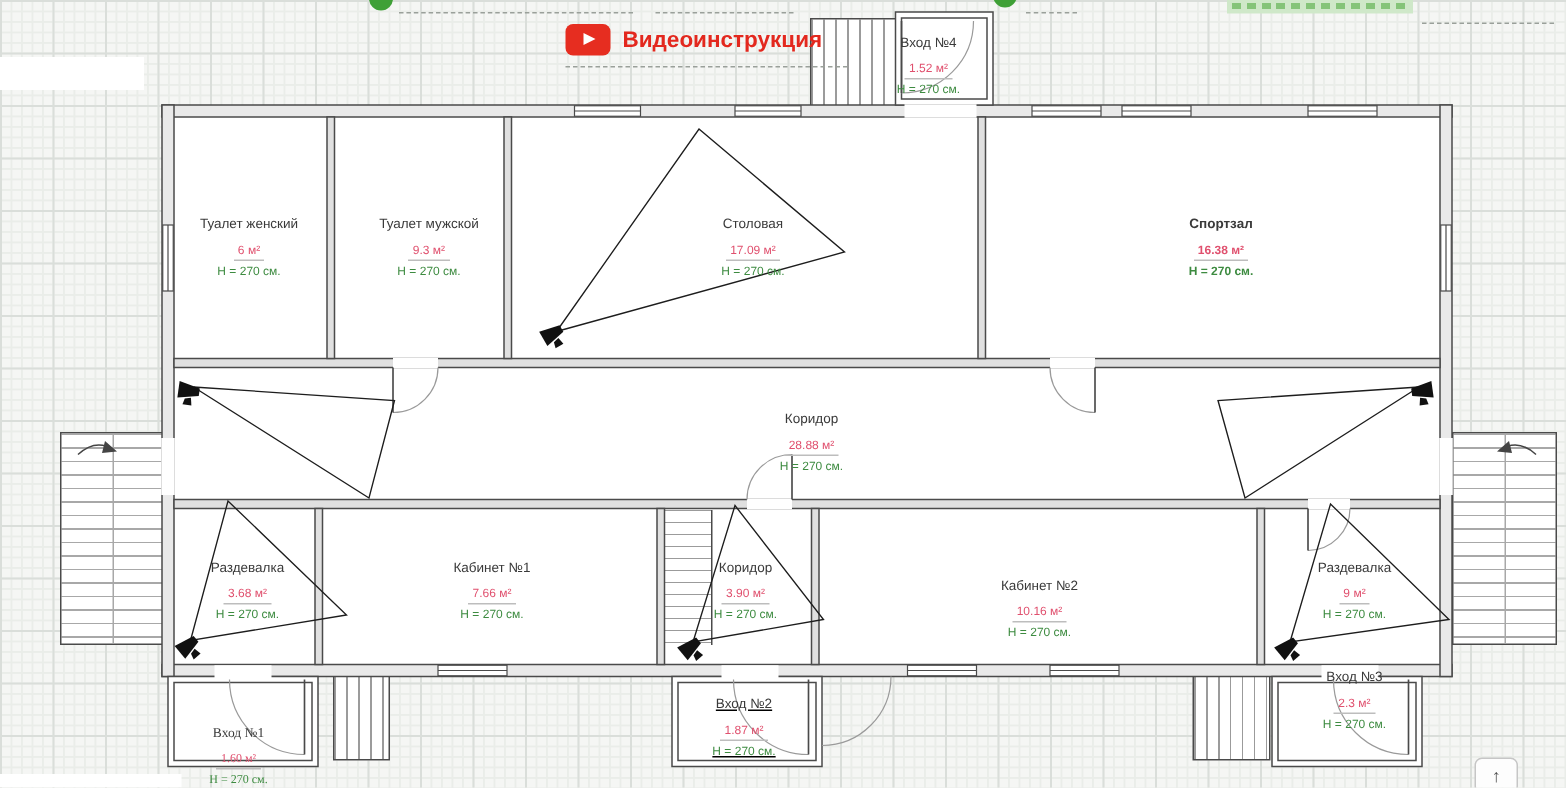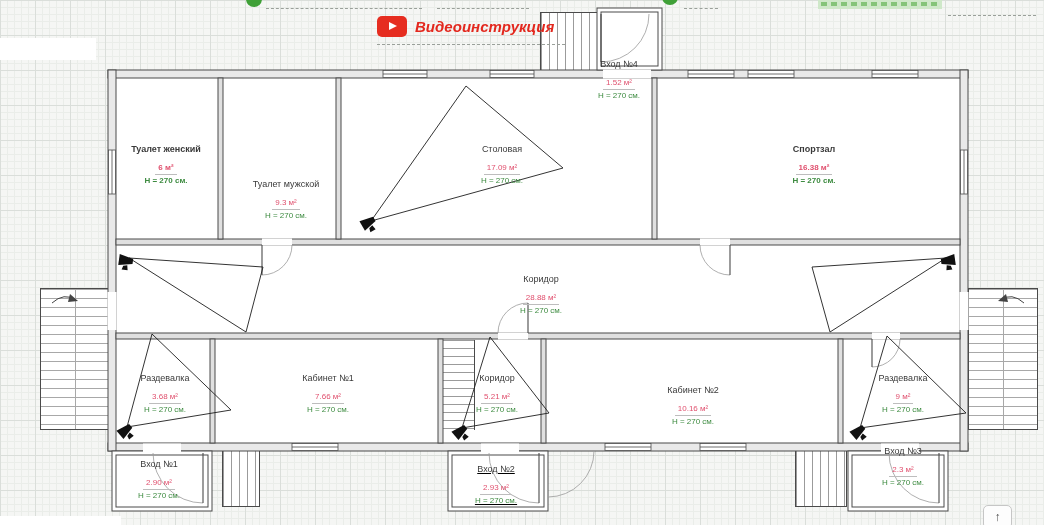--- a/index.html
+++ b/index.html
@@ -21,21 +21,21 @@
     background-image:repeating-linear-gradient(180deg,#9b9b9b 0 1px,transparent 1px 8px);
     border-right:1px solid #4a4a4a;}
   .stairs-out{position:absolute;background:#fff;border:1px solid #4a4a4a;
     background-image:repeating-linear-gradient(180deg,#a8a8a8 0 1px,transparent 1px 9px);}
   .stairs-out .divider{position:absolute;left:50%;top:0;width:1px;height:100%;background:#a8a8a8;}
   svg.plan{position:absolute;left:0;top:0;z-index:3;}
   .room-label{position:absolute;width:110px;text-align:center;z-index:4;line-height:1.25;}
   .room-name{display:block;font-size:9px;color:#3a3a3a;}
   .room-area{display:inline-block;font-size:8px;color:#e0506e;border-bottom:1px solid #bdbdbd;padding:0 3px 1px;}
   .room-height{display:block;font-size:8px;color:#3d8b40;margin-top:1px;}
-  .video-link{position:absolute;left:377px;top:16px;display:flex;align-items:center;gap:8px;z-index:5;cursor:pointer;font-style:italic;}
+  .video-link{position:absolute;left:377px;top:16px;display:flex;align-items:center;gap:8px;z-index:5;cursor:pointer;}
   .yt-icon{width:30px;height:21px;background:#e62d20;border-radius:5px;position:relative;}
   .yt-icon::after{content:"";position:absolute;left:12px;top:6px;border-left:8px solid #fff;
     border-top:4.5px solid transparent;border-bottom:4.5px solid transparent;}
   .video-label{font-size:15px;font-weight:bold;color:#e3281e;}
   .dash{position:absolute;height:0;border-bottom:1px dashed #9aa09a;z-index:5;}
   .green-dot{position:absolute;width:16px;height:16px;border-radius:50%;background:#3fa037;z-index:5;}
   .hl{position:absolute;background:#cfe8c9;z-index:5;}
   .hl .squig{position:absolute;left:3px;top:2px;right:3px;height:4px;
     background:repeating-linear-gradient(90deg,#85c479 0 6px,transparent 6px 10px);}
   .panel-frag{position:absolute;background:#ffffff;z-index:5;}
@@ -190,26 +190,26 @@
         <path d="M-7,-5 L7,-2 L7,3 L-7,6 Z"></path>
           <path d="M2,5 l1,5 h-6 l1,-4 z"></path>
       </g>
       <g transform="translate(858,431) rotate(-40)">
         <path d="M-7,-5 L7,-2 L7,3 L-7,6 Z"></path>
           <path d="M2,5 l1,5 h-6 l1,-4 z"></path>
       </g>
     </g>
   </svg>
 
-  <div class="room-label" style="left:111px;top:144px;font-weight:bold;">
+  <div class="room-label" style="left:111px;top:144px;">
     <span class="room-name">Туалет женский</span>
     <span class="room-area">6 м²</span>
     <span class="room-height">H = 270 см.</span>
   </div>
-  <div class="room-label" style="left:231px;top:144px;margin-top:35px;">
+  <div class="room-label" style="left:231px;top:144px;">
     <span class="room-name">Туалет мужской</span>
     <span class="room-area">9.3 м²</span>
     <span class="room-height">H = 270 см.</span>
   </div>
   <div class="room-label" style="left:447px;top:144px;">
     <span class="room-name">Столовая</span>
     <span class="room-area">17.09 м²</span>
     <span class="room-height">H = 270 см.</span>
   </div>
   <div class="room-label" style="left:759px;top:144px;font-weight:bold;">
@@ -227,49 +227,49 @@
     <span class="room-area">3.68 м²</span>
     <span class="room-height">H = 270 см.</span>
   </div>
   <div class="room-label" style="left:273px;top:373px;">
     <span class="room-name">Кабинет №1</span>
     <span class="room-area">7.66 м²</span>
     <span class="room-height">H = 270 см.</span>
   </div>
   <div class="room-label" style="left:442px;top:373px;">
     <span class="room-name">Коридор</span>
-    <span class="room-area">5.21 м²</span>
+    <span class="room-area">3.90 м²</span>
     <span class="room-height">H = 270 см.</span>
   </div>
   <div class="room-label" style="left:638px;top:373px;margin-top:12px;">
     <span class="room-name">Кабинет №2</span>
     <span class="room-area">10.16 м²</span>
     <span class="room-height">H = 270 см.</span>
   </div>
   <div class="room-label" style="left:848px;top:373px;">
     <span class="room-name">Раздевалка</span>
     <span class="room-area">9 м²</span>
     <span class="room-height">H = 270 см.</span>
   </div>
-  <div class="room-label" style="left:104px;top:459px;">
+  <div class="room-label" style="left:104px;top:483px;font-family:Liberation Serif, serif;">
     <span class="room-name">Вход №1</span>
-    <span class="room-area">2.90 м²</span>
+    <span class="room-area">1.60 м²</span>
     <span class="room-height">H = 270 см.</span>
   </div>
   <div class="room-label" style="left:441px;top:464px;text-decoration:underline;">
     <span class="room-name">Вход №2</span>
-    <span class="room-area">2.93 м²</span>
+    <span class="room-area">1.87 м²</span>
     <span class="room-height">H = 270 см.</span>
   </div>
   <div class="room-label" style="left:848px;top:446px;">
     <span class="room-name">Вход №3</span>
     <span class="room-area">2.3 м²</span>
     <span class="room-height">H = 270 см.</span>
   </div>
-  <div class="room-label" style="left:564px;top:23px;margin-top:36px;">
+  <div class="room-label" style="left:564px;top:23px;">
     <span class="room-name">Вход №4</span>
     <span class="room-area">1.52 м²</span>
     <span class="room-height">H = 270 см.</span>
   </div>
 
   <div class="green-dot" style="left:246px;top:-9px;"></div>
   <div class="green-dot" style="left:662px;top:-11px;"></div>
   <div class="dash" style="left:266px;top:8px;width:156px;"></div>
   <div class="dash" style="left:437px;top:8px;width:92px;"></div>
   <div class="dash" style="left:684px;top:8px;width:34px;"></div>

